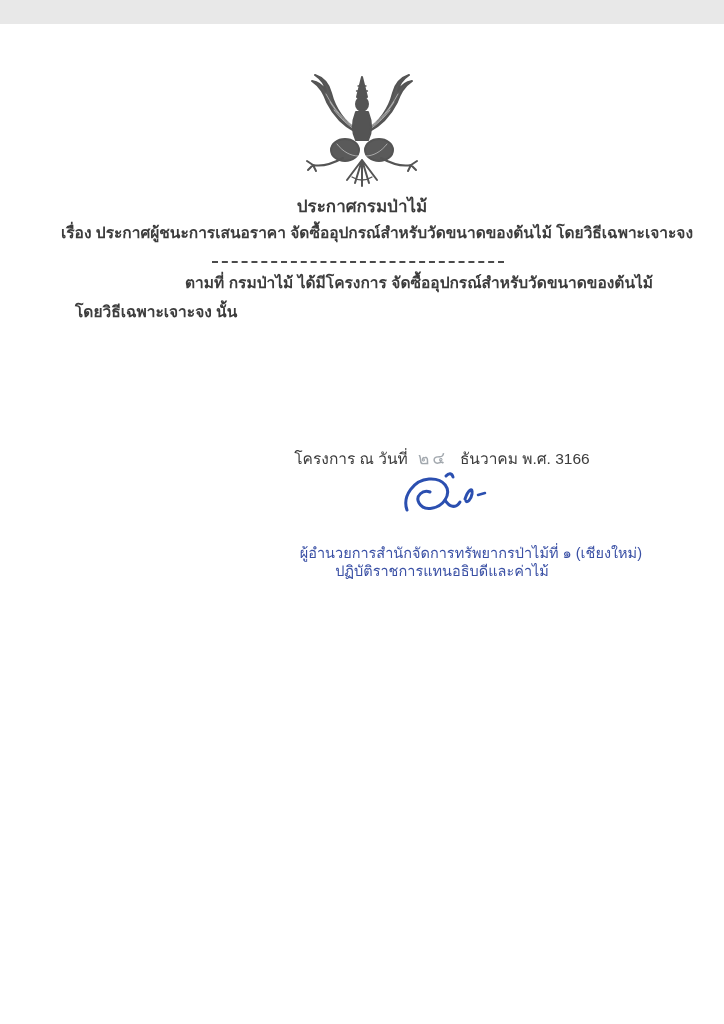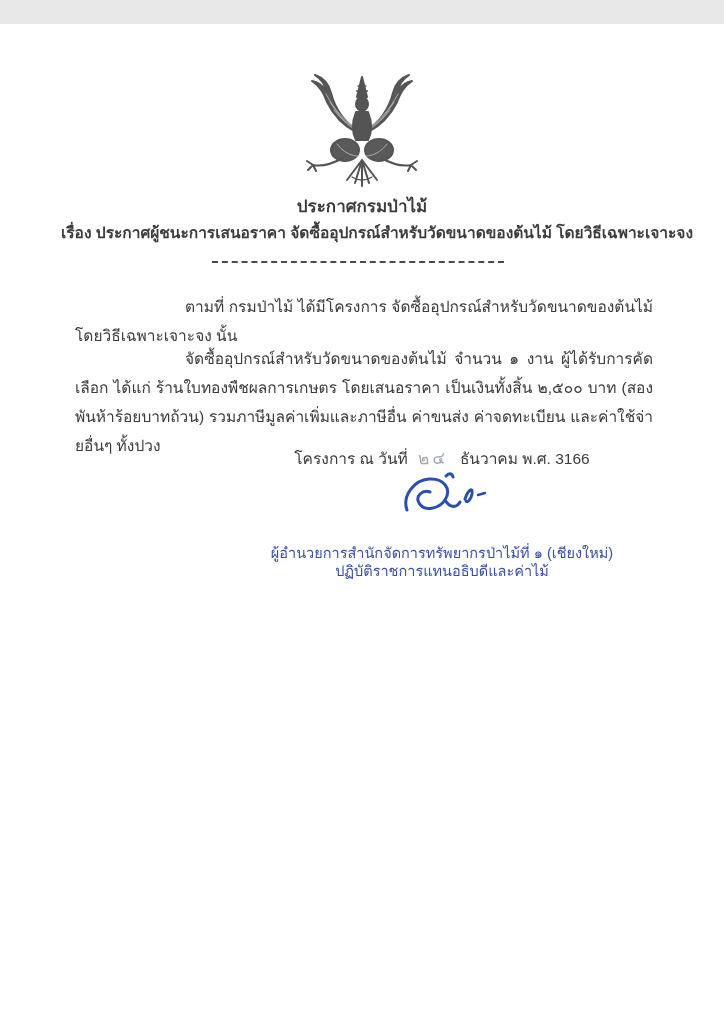--- a/index.html
+++ b/index.html
@@ -35,37 +35,37 @@
   .divider{
     position:absolute;top:237px;left:212px;width:292px;height:0;
     border-top:2.5px dashed #4a4a4a;
   }
   .body-paragraph{
     position:absolute;left:75px;width:578px;
     font-size:15.5px;line-height:29px;
     text-align:justify;text-indent:110px;
     color:var(--ink);
   }
-  .p1{top:268px;}
+  .p1{top:244px;font-weight:bold;}
   .p2{top:320px;}
   .centered-block{
     position:absolute;left:242px;width:400px;text-align:center;
   }
   .date-line{top:420px;font-size:15.5px;color:var(--ink);white-space:nowrap;}
   .handwritten-day{
     display:inline-block;
     color:var(--handwritten-gray);
     font-size:17px;
     letter-spacing:3px;
     margin:0 12px 0 10px;
     transform:rotate(-2deg);
   }
   .signature-wrap{top:446px;}
   .signer-name{top:499px;font-size:15px;color:var(--blue-ink);}
-  .signer-position{top:517px;font-size:14.5px;color:var(--blue-ink);}
+  .signer-position{top:517px;font-size:14.5px;color:var(--blue-ink);text-align:right;}
   .signer-acting{top:535px;font-size:14.5px;color:var(--blue-ink);}
 </style>
 </head>
 <body>
 
 <div class="page">
 
   <div class="emblem">
     <svg width="132" height="114" viewBox="0 0 132 114" aria-hidden="true">
       <g stroke="#545454" fill="none" stroke-width="2" stroke-linecap="round" stroke-linejoin="round">
@@ -98,21 +98,20 @@
         <path d="M56,103 C62,107 70,107 76,103" stroke-width="1.3"></path>
       </g>
     </svg>
   </div>
 
   <div class="doc-title">ประกาศกรมป่าไม้</div>
   <div class="doc-subject">เรื่อง ประกาศผู้ชนะการเสนอราคา จัดซื้ออุปกรณ์สำหรับวัดขนาดของต้นไม้ โดยวิธีเฉพาะเจาะจง</div>
   <div class="divider"></div>
 
   <p class="body-paragraph p1">ตามที่ กรมป่าไม้ ได้มีโครงการ จัดซื้ออุปกรณ์สำหรับวัดขนาดของต้นไม้ โดยวิธีเฉพาะเจาะจง  นั้น</p>
-  <p class="body-paragraph p2">จัดซื้ออุปกรณ์สำหรับวัดขนาดของต้นไม้  จำนวน ๑ งาน ผู้ได้รับการคัดเลือก ได้แก่ ร้านใบทองพืชผลการเกษตร โดยเสนอราคา เป็นเงินทั้งสิ้น ๒,๕๐๐ บาท (สองพันห้าร้อยบาทถ้วน) รวมภาษีมูลค่าเพิ่มและภาษีอื่น ค่าขนส่ง ค่าจดทะเบียน และค่าใช้จ่ายอื่นๆ ทั้งปวง</p>
 
   <div class="centered-block date-line">
     <span>โครงการ ณ วันที่</span><span class="handwritten-day">๒๔</span><span>ธันวาคม พ.ศ. 3166</span>
   </div>
 
   <div class="centered-block signature-wrap">
     <svg width="96" height="52" viewBox="0 0 96 52" aria-hidden="true">
       <g stroke="#2b4fb0" fill="none" stroke-width="3" stroke-linecap="round" stroke-linejoin="round">
 
         <path d="M52,6 C55,2.5 58,3 59,7"></path>

